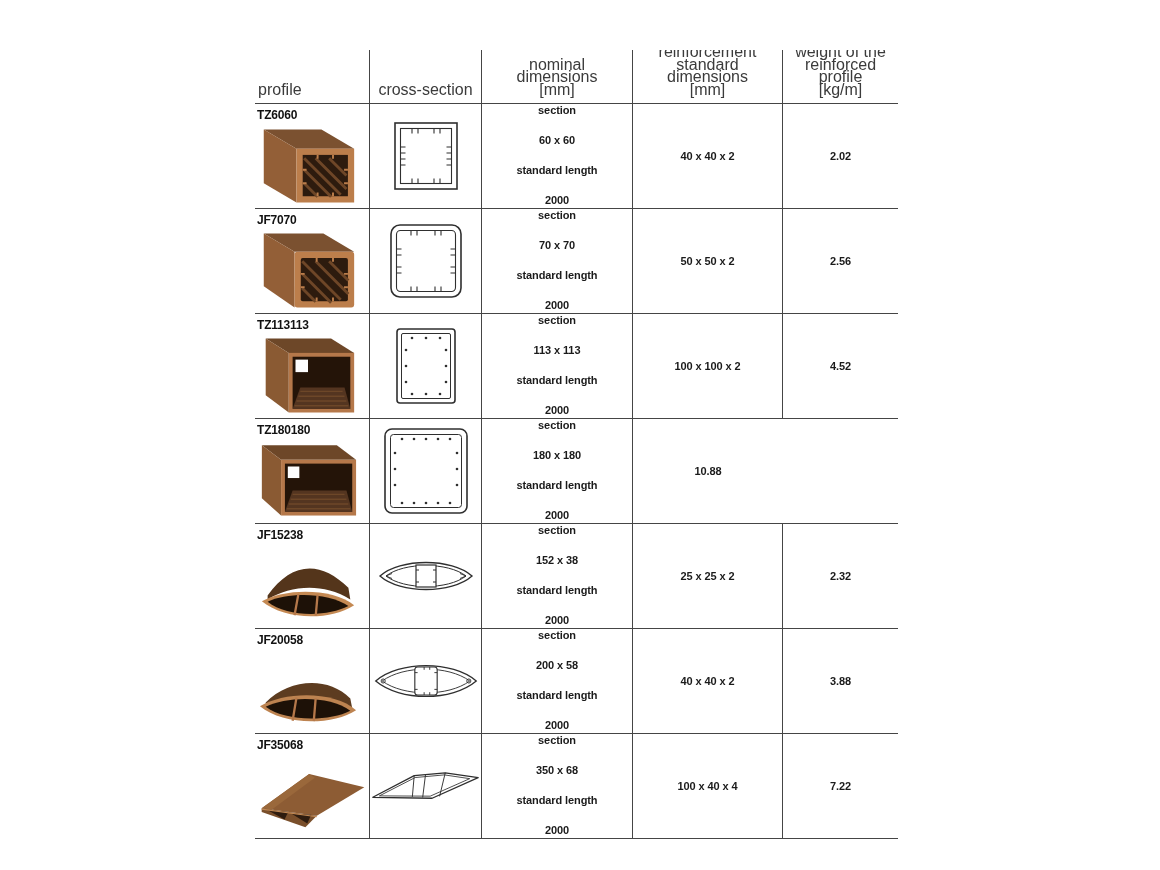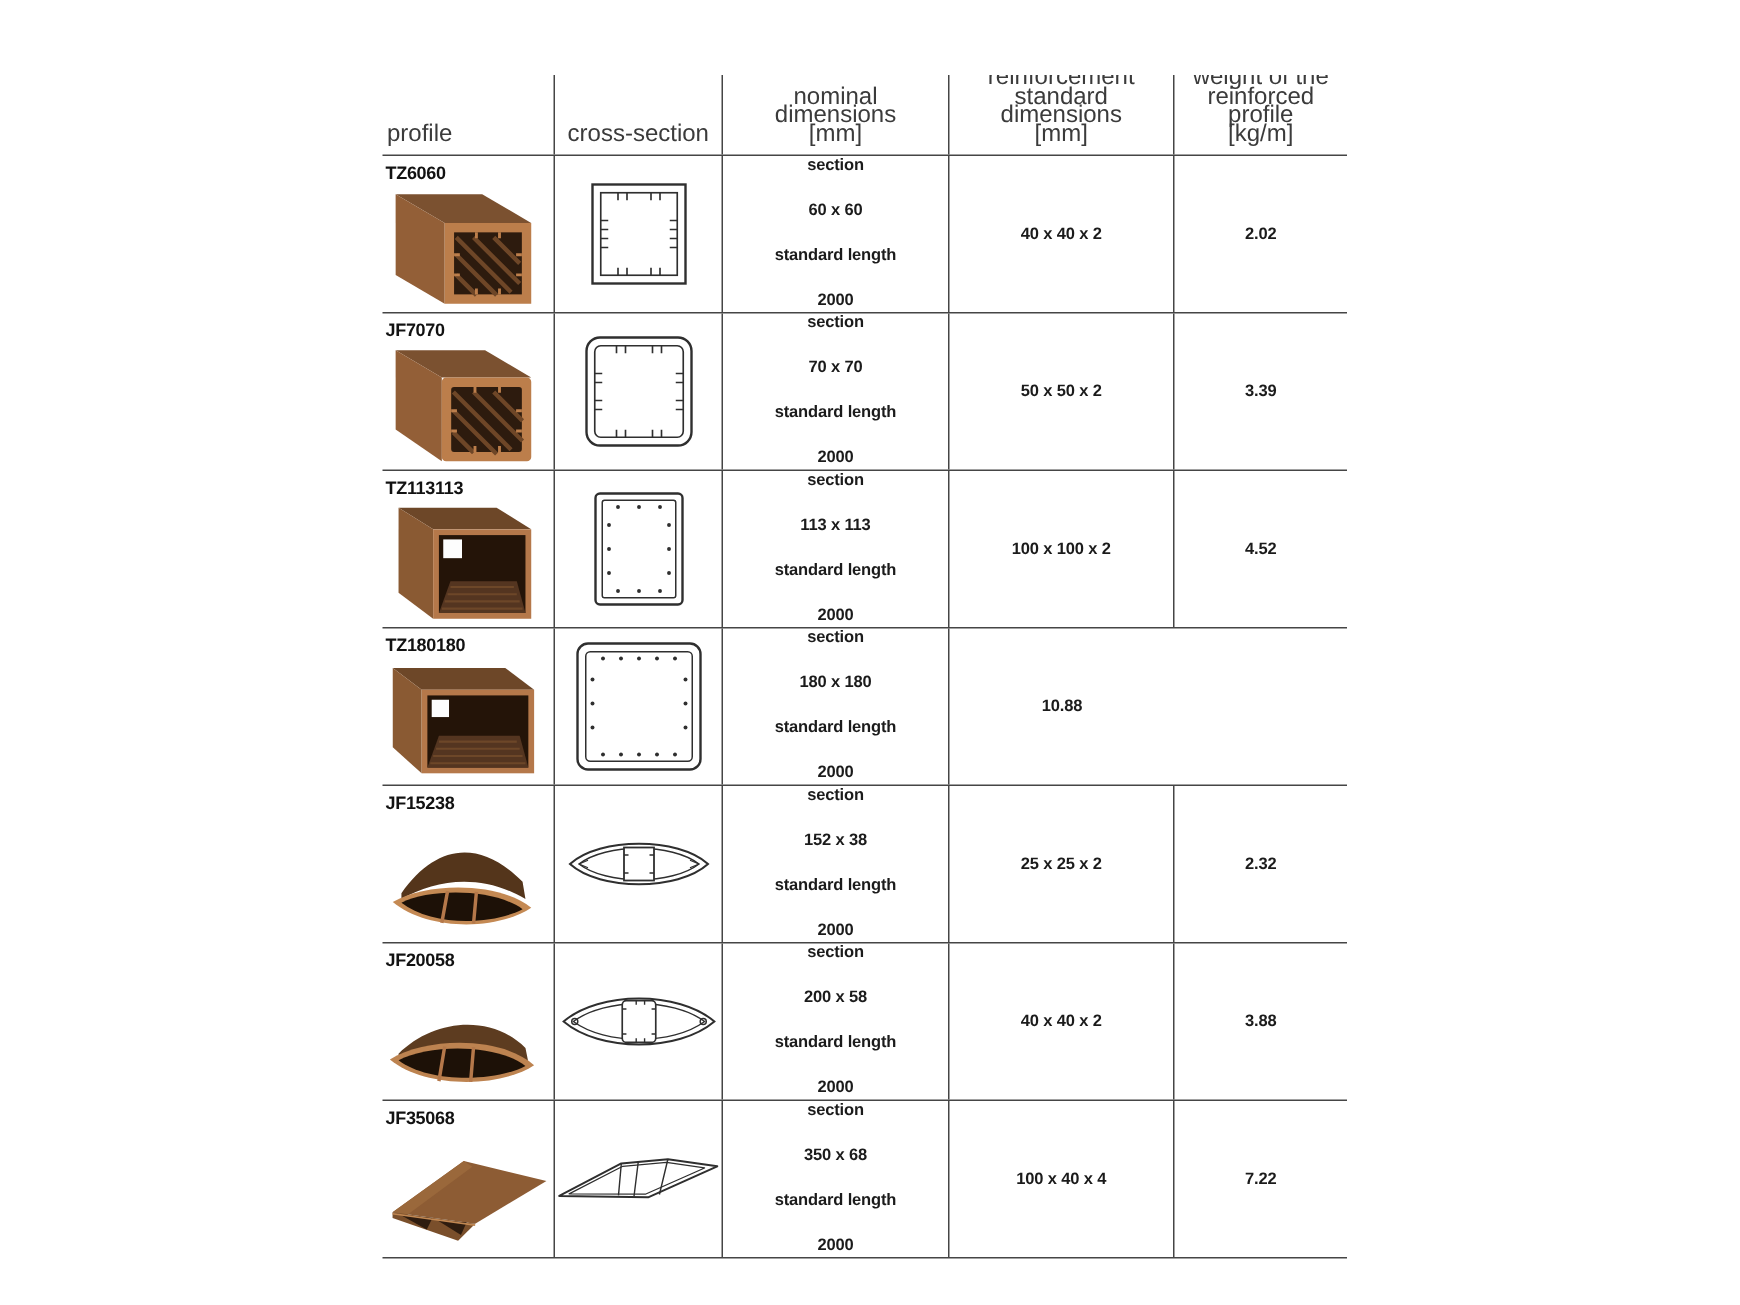--- a/index.html
+++ b/index.html
@@ -124,21 +124,21 @@
         <path d="M31 12.5 v5 M37 12.5 v5 M55 12.5 v5 M61 12.5 v5 M31 73.5 v-5 M37 73.5 v-5 M55 73.5 v-5 M61 73.5 v-5 M16.5 31 h5 M16.5 37 h5 M16.5 49 h5 M16.5 55 h5 M75.5 31 h-5 M75.5 37 h-5 M75.5 49 h-5 M75.5 55 h-5" stroke="#2f2f2f" stroke-width="1.1" fill="none"></path>
       </svg>
     </div>
     <div class="c c-dims">
       <span>section</span>
       <span>70 x 70</span>
       <span>standard length</span>
       <span>2000</span>
     </div>
     <div class="c c-val">50 x 50 x 2</div>
-    <div class="c c-val">3.39</div>
+    <div class="c c-val">2.56</div>
   </div>
 
   <div class="t-row">
     <div class="c c-profile">
       <div class="p-name">TZ113113</div>
       <div class="p-img">
         <svg width="100" height="80" viewBox="0 0 104 82">
           <polygon points="32,18 100,18 76,3 8,3" fill="#6d4728"></polygon>
           <polygon points="32,18 8,3 8,62 32,80" fill="#8a5a33"></polygon>
           <rect x="32" y="18" width="68" height="62" fill="#b5784a"></rect>

